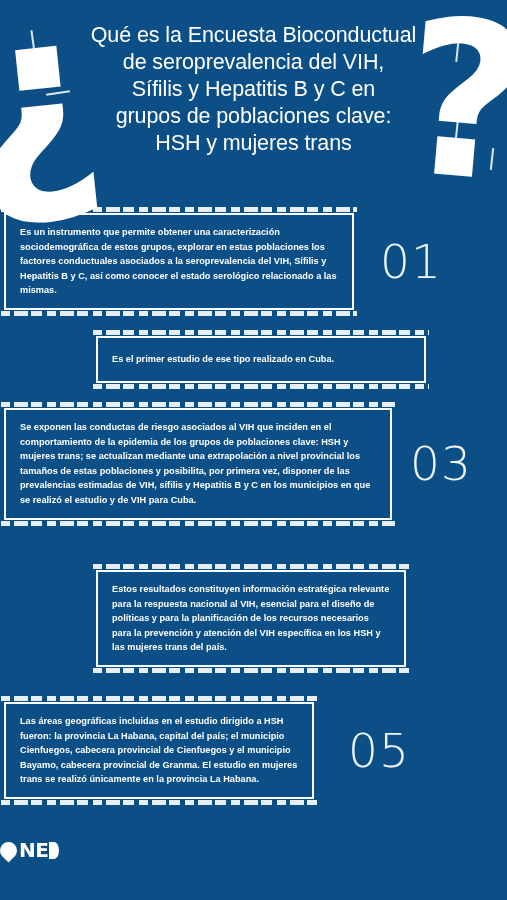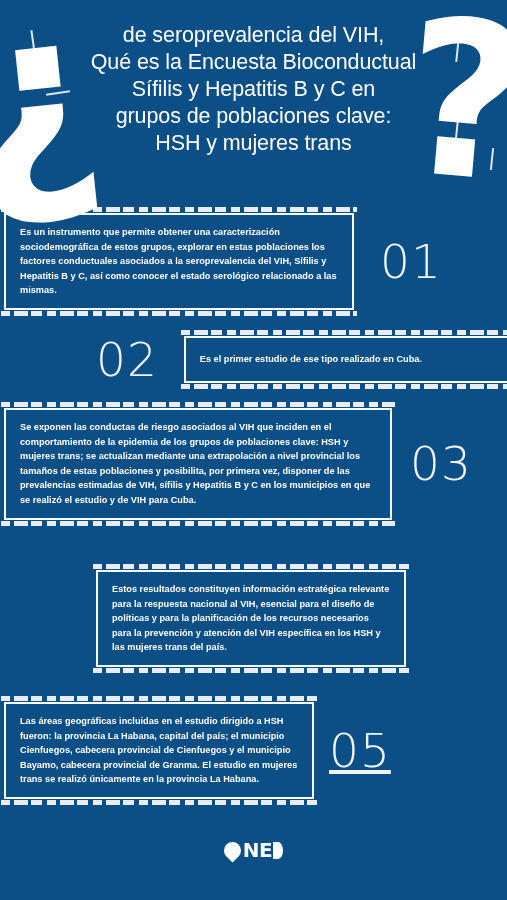--- a/index.html
+++ b/index.html
@@ -132,30 +132,29 @@
   #block-03 { left: 4px;  top: 408px; width: 470px; }
   #block-03 .textbox { width: 388px; }
   #block-03 .numeral { margin-left: 18px; }
 
   #block-04 { left: 96px; top: 570px; width: 420px; }
   #block-04 .numeral { margin-right: 24px; }
   #block-04 .textbox { width: 310px; }
 
   #block-05 { left: 4px;  top: 702px; width: 470px; }
   #block-05 .textbox { width: 310px; }
-  #block-05 .numeral { margin-left: 15px; text-decoration: underline; }
+  #block-05 .numeral { margin-left: 34px; }
 
   
   .logo {
     position: absolute;
     left: 0;
     top: 840px;
     width: 507px;
     display: flex;
-    justify-content: center;
     align-items: center;
     z-index: 5;
   }
   .logo-mark {
     display: flex;
     align-items: center;
     gap: 0px;
   }
   .logo-o {
     width: 17px;
@@ -190,34 +189,33 @@
   <div class="qmark qmark-left">¿</div>
   <div class="tick" style="left:34px;  top:30px;  width:2px; height:52px; transform:rotate(-8deg);"></div>
   <div class="tick" style="left:46px;  top:92px;  width:24px; height:2px; transform:rotate(-8deg);"></div>
 
   <div class="qmark qmark-right">?</div>
   <div class="tick" style="right:48px; top:28px; width:2px;  height:34px; transform:rotate(6deg);"></div>
   <div class="tick" style="right:50px; top:118px; width:2px; height:40px; transform:rotate(6deg);"></div>
   <div class="tick" style="right:14px; top:148px; width:2px; height:22px; transform:rotate(6deg);"></div>
 
   <div class="title-wrap">
+    <div class="title-line">Qué es la Encuesta Bioconductual</div>
     <div class="title-line">de seroprevalencia del VIH,</div>
-    <div class="title-line">Qué es la Encuesta Bioconductual</div>
     <div class="title-line">Sífilis y Hepatitis B y C en</div>
     <div class="title-line">grupos de poblaciones clave:</div>
     <div class="title-line">HSH y mujeres trans</div>
   </div>
 
   <div class="block left" id="block-01">
     <div class="textbox">Es un instrumento que permite obtener una caracterización sociodemográfica de estos grupos, explorar en estas poblaciones los factores conductuales asociados a la seroprevalencia del VIH, Sífilis y Hepatitis B y C, así como conocer el estado serológico relacionado a las mismas.</div>
     <div class="numeral">01</div>
   </div>
 
   <div class="block right" id="block-02">
-    <div class="numeral">02</div>
     <div class="textbox">Es el primer estudio de ese tipo realizado en Cuba.</div>
   </div>
 
   <div class="block left" id="block-03">
     <div class="textbox">Se exponen las conductas de riesgo asociados al VIH que inciden en el comportamiento de la epidemia de los grupos de poblaciones clave: HSH y mujeres trans; se actualizan mediante una extrapolación a nivel provincial los tamaños de estas poblaciones y posibilita, por primera vez, disponer de las prevalencias estimadas de VIH, sífilis y Hepatitis B y C en los municipios en que se realizó el estudio y de VIH para Cuba.</div>
     <div class="numeral">03</div>
   </div>
 
   <div class="block right" id="block-04">
     <div class="textbox">Estos resultados constituyen información estratégica relevante para la respuesta nacional al VIH, esencial para el diseño de políticas y para la planificación de los recursos necesarios para la prevención y atención del VIH específica en los HSH y las mujeres trans del país.</div>

